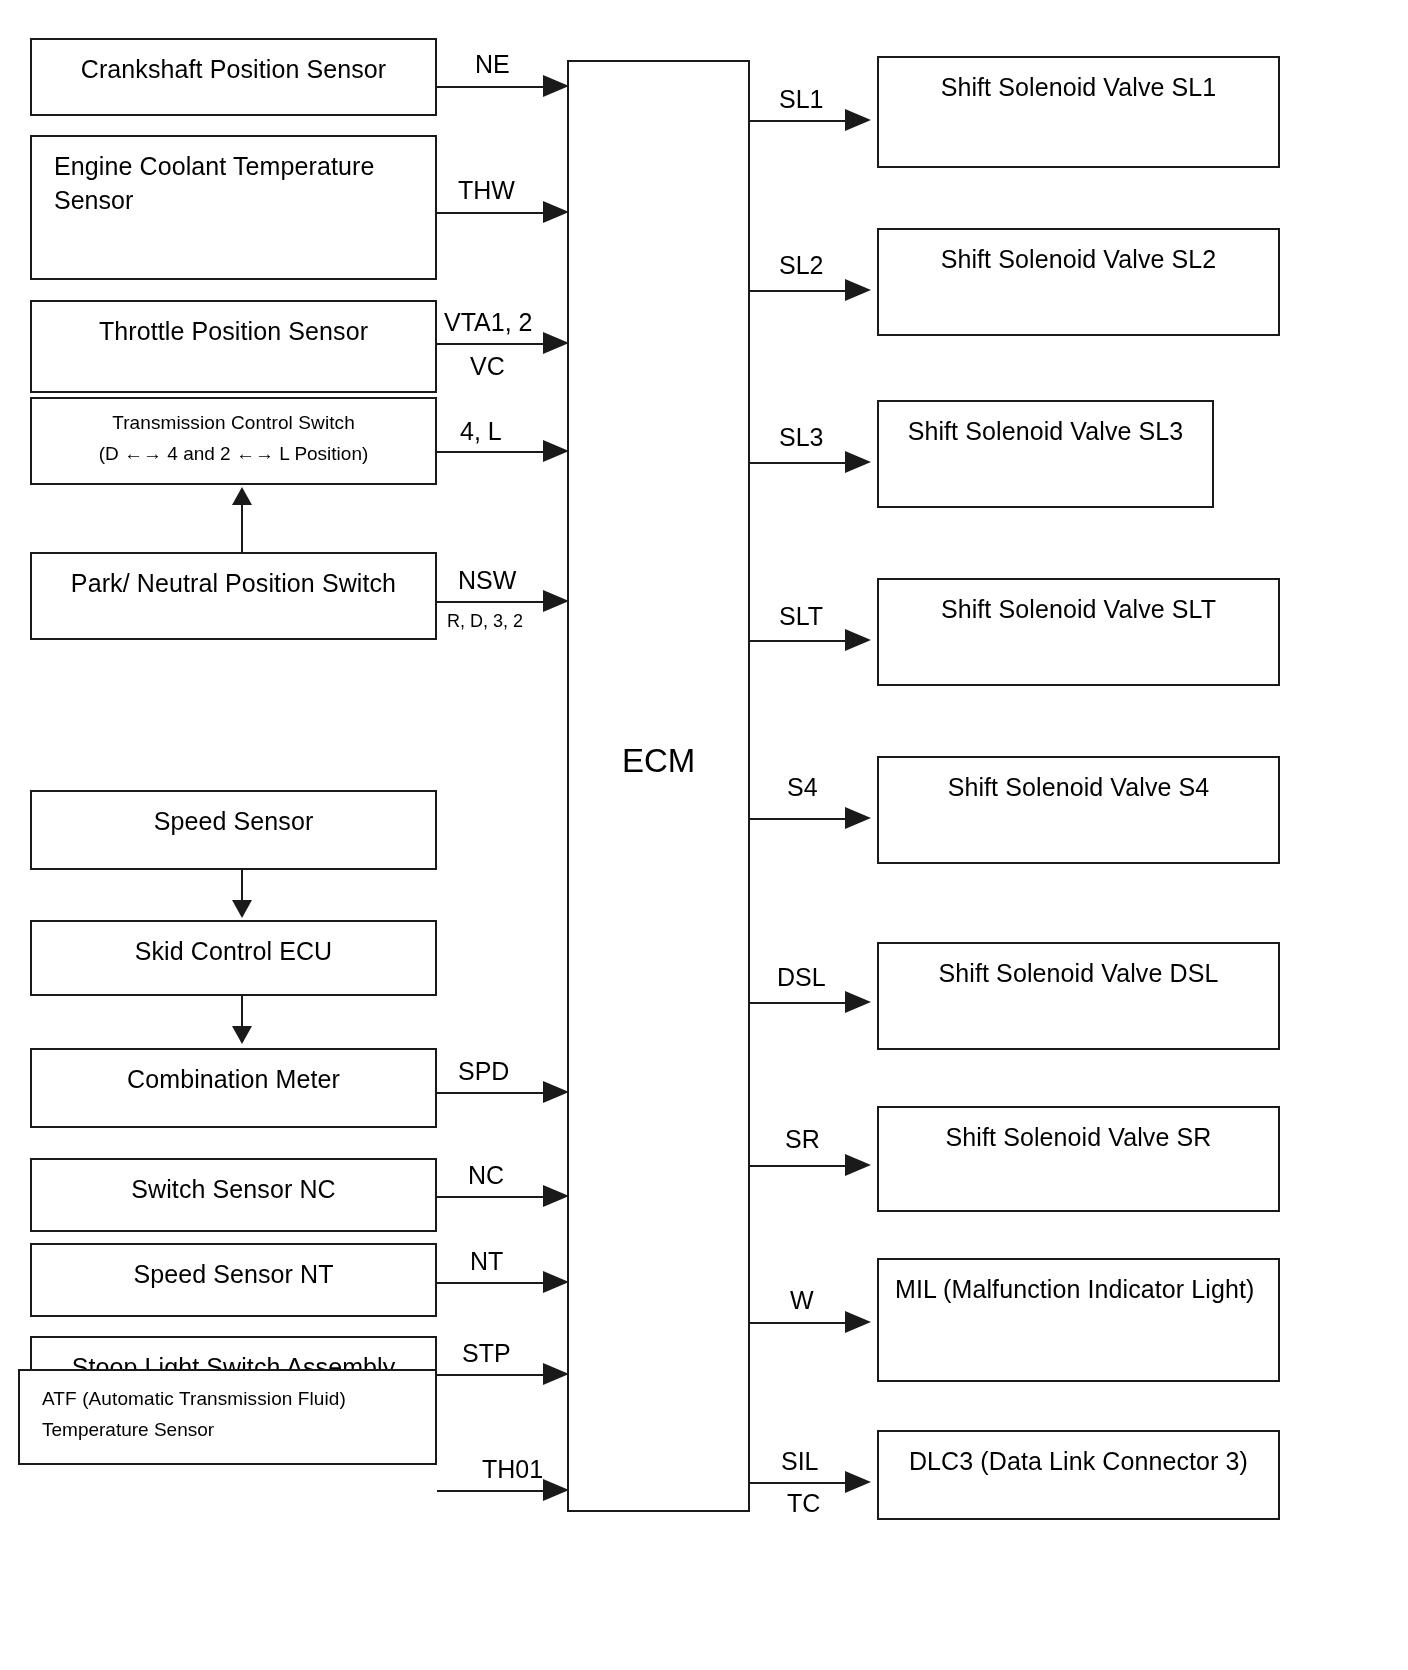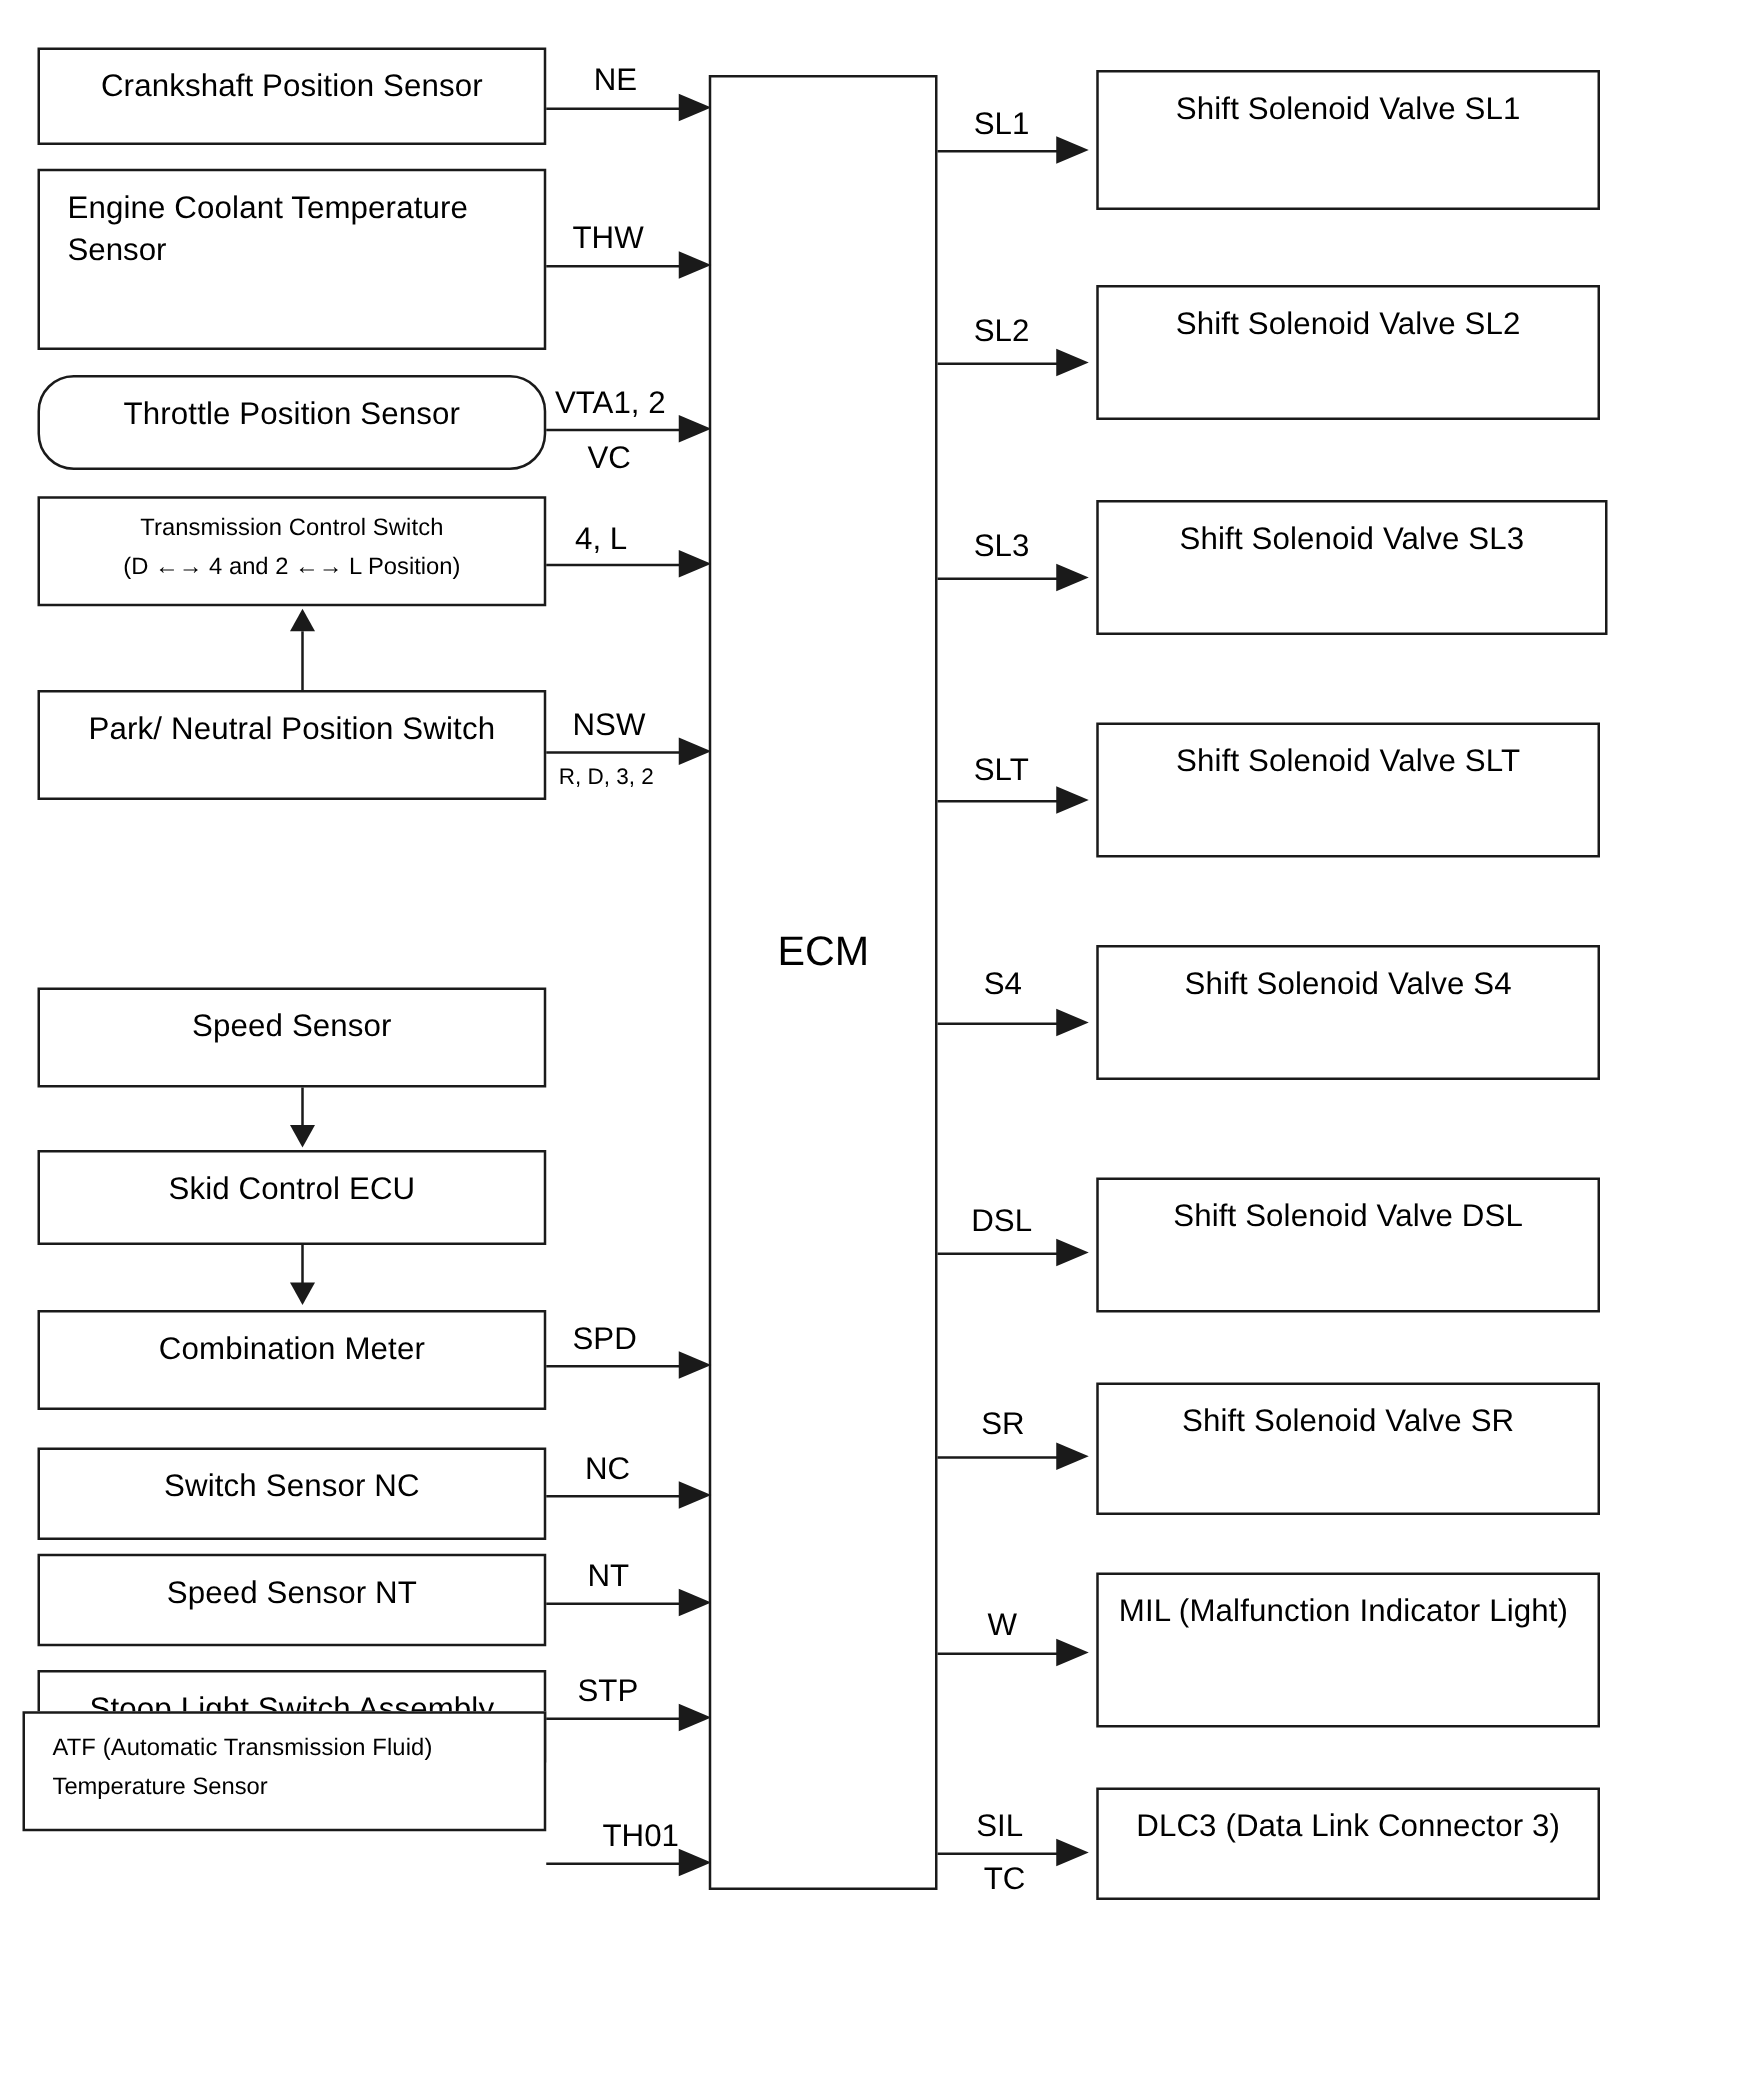--- a/index.html
+++ b/index.html
@@ -114,21 +114,21 @@
 
   <div class="node" style="left:30px; top:38px; width:407px; height:78px;">
     <span class="line1">Crankshaft Position Sensor</span>
   </div>
 
   <div class="node left-align" style="left:30px; top:135px; width:407px; height:145px;">
     <span class="line1">Engine Coolant Temperature</span>
     <span class="line2">Sensor</span>
   </div>
 
-  <div class="node" style="left:30px; top:300px; width:407px; height:76px;border-radius:29px;">
+  <div class="node" style="left:30px; top:300px; width:407px; height:93px;">
     <span class="line1">Throttle Position Sensor</span>
   </div>
 
   <div class="node tcs small" style="left:30px; top:397px; width:407px; height:88px; padding-top:8px;">
     <span class="line1">Transmission Control Switch</span>
     <span class="line2">(D ←→ 4 and 2 ←→ L Position)</span>
   </div>
 
   <div class="node" style="left:30px; top:552px; width:407px; height:88px;">
     <span class="line1">Park/ Neutral Position Switch</span>
@@ -167,21 +167,21 @@
   <div class="ecm-label" style="left:622px; top:742px;">ECM</div>
 
   <div class="node" style="left:877px; top:56px; width:403px; height:112px;">
     <span class="line1">Shift Solenoid Valve SL1</span>
   </div>
 
   <div class="node" style="left:877px; top:228px; width:403px; height:108px;">
     <span class="line1">Shift Solenoid Valve SL2</span>
   </div>
 
-  <div class="node" style="left:877px; top:400px; width:409px; height:108px;">
+  <div class="node" style="left:877px; top:400px; width:337px; height:108px;">
     <span class="line1">Shift Solenoid Valve SL3</span>
   </div>
 
   <div class="node" style="left:877px; top:578px; width:403px; height:108px;">
     <span class="line1">Shift Solenoid Valve SLT</span>
   </div>
 
   <div class="node" style="left:877px; top:756px; width:403px; height:108px;">
     <span class="line1">Shift Solenoid Valve S4</span>
   </div>

